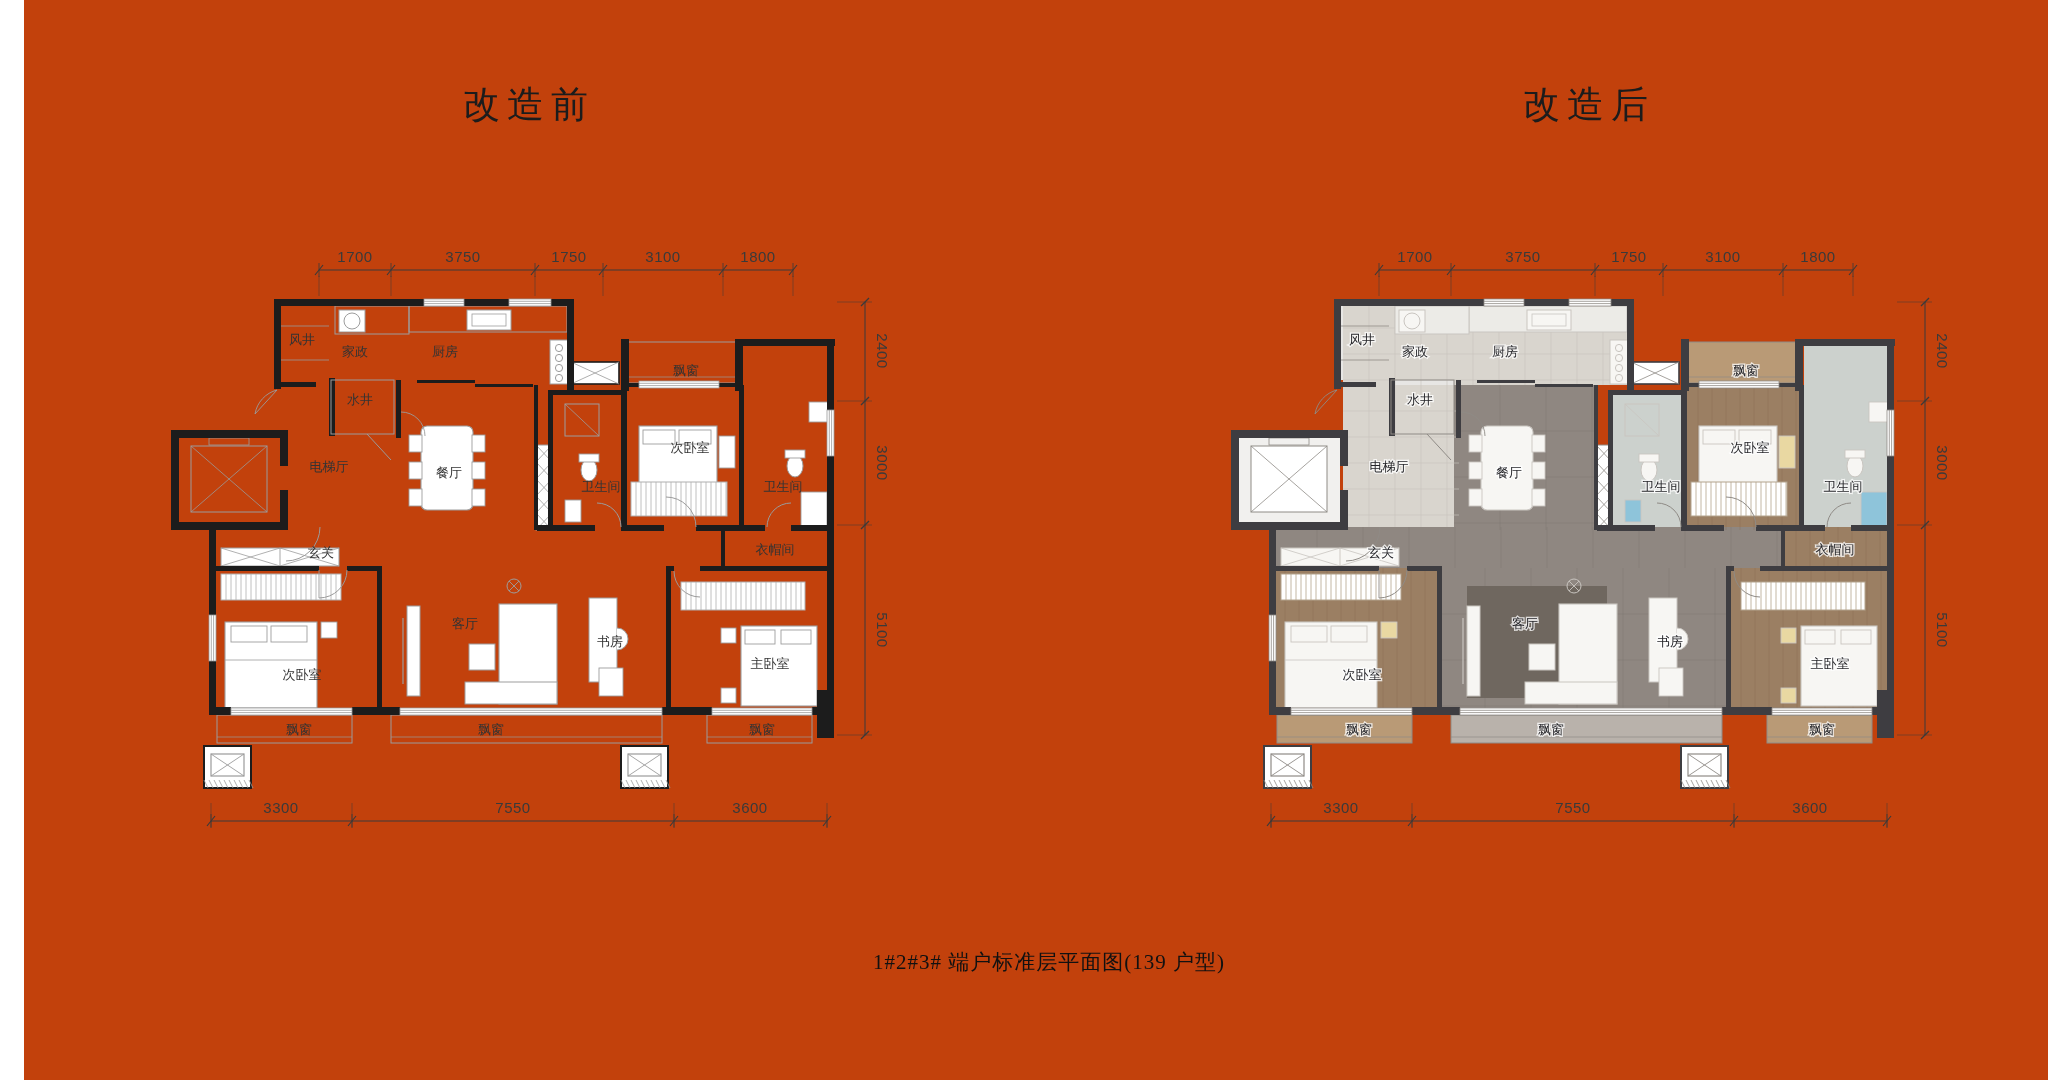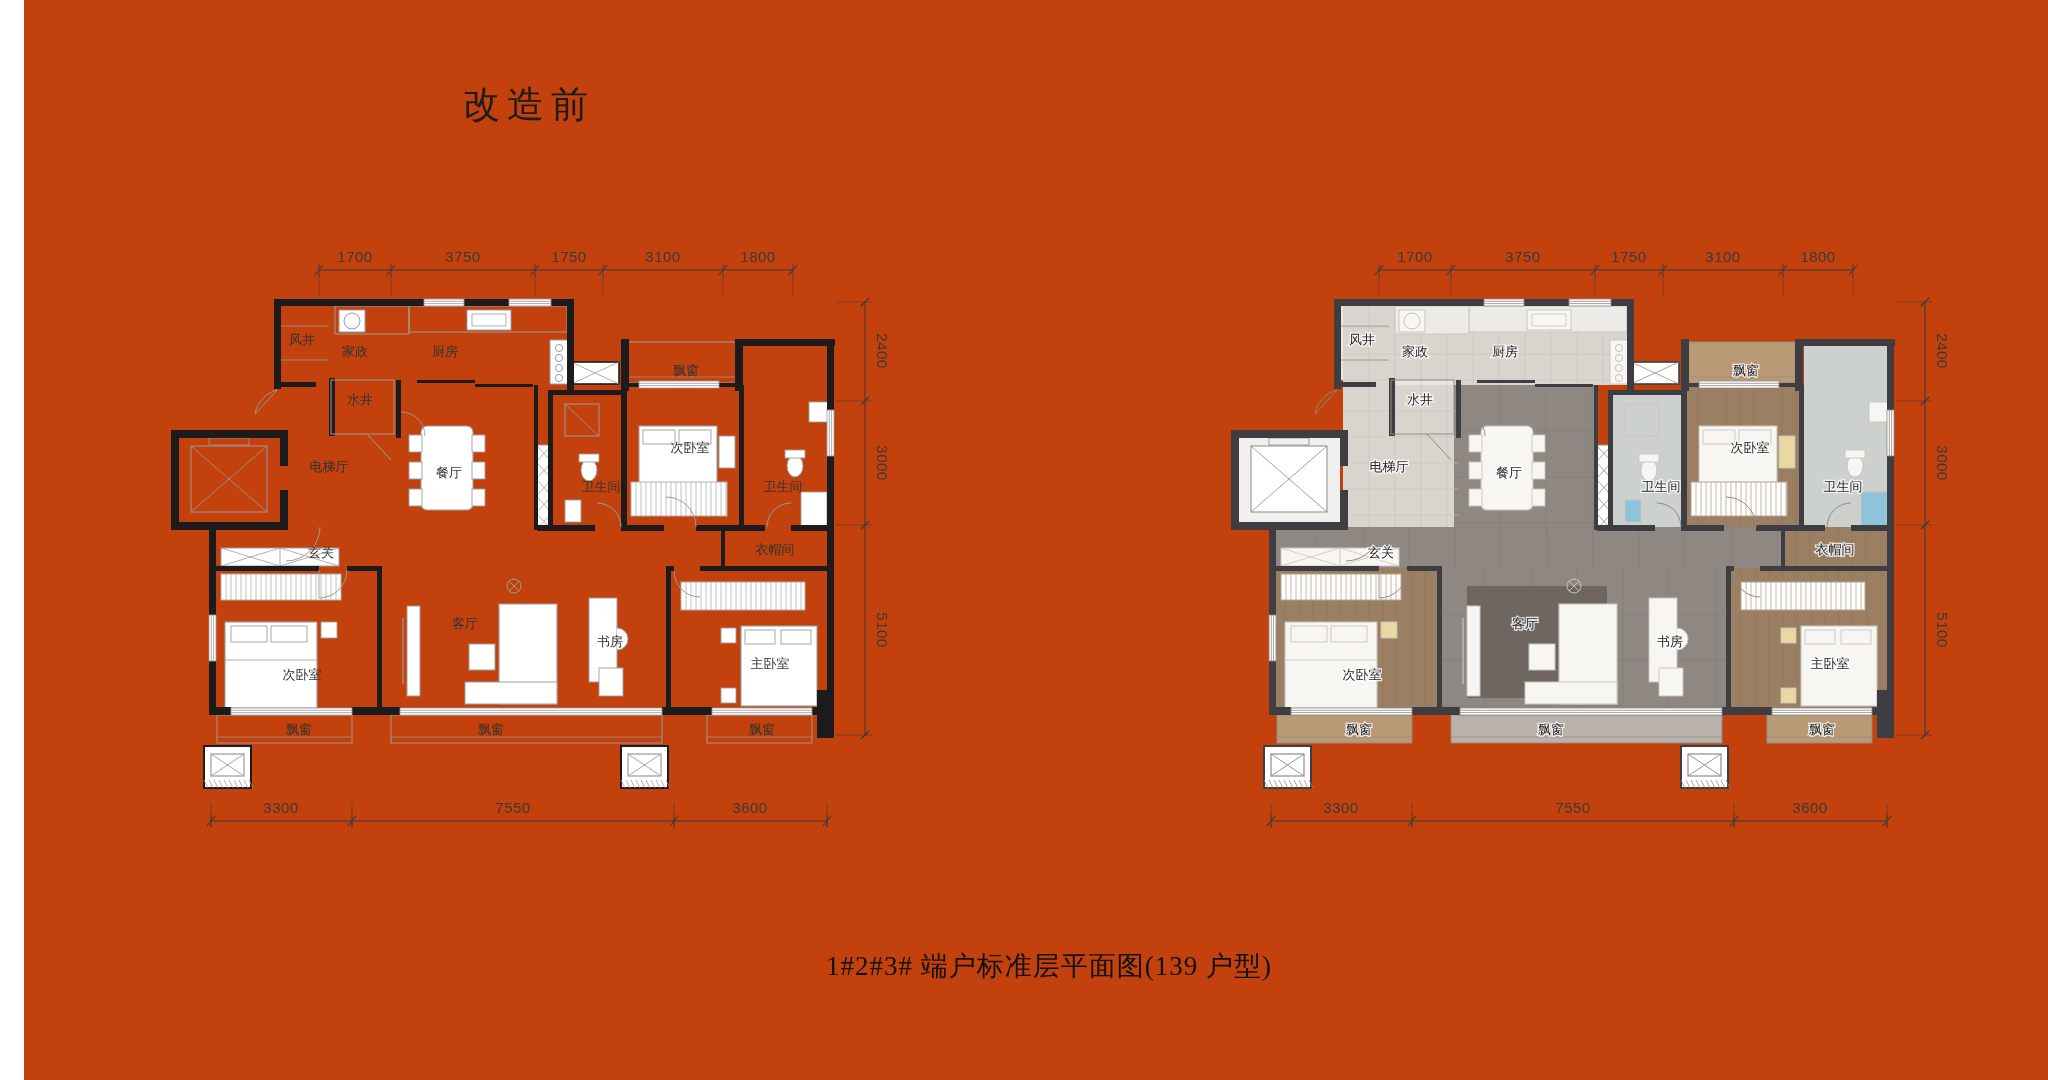--- a/index.html
+++ b/index.html
@@ -8,35 +8,36 @@
   .plan-title{position:absolute;top:80px;width:360px;text-align:center;
               font-family:"Liberation Serif","DejaVu Serif",serif;
               font-size:37px;letter-spacing:7px;color:#1c1c1c;}
   .plan-title.before{left:325px;}
   .plan-title.after{left:1385px;}
   .caption-unit{position:absolute;left:870px;top:896px;width:300px;text-align:center;
                 font-family:"Liberation Serif","DejaVu Serif",serif;
                 font-size:34px;letter-spacing:9px;color:#111;}
   .caption-sub{position:absolute;left:725px;top:948px;width:600px;text-align:center;
                font-family:"Liberation Serif","DejaVu Serif",serif;
-               font-size:27px;letter-spacing:1px;color:#111;}
+               font-size:21px;letter-spacing:1px;color:#111;}
   svg.plan{position:absolute;top:230px;}
   svg.plan.before{left:145px;}
   svg.plan.after{left:1205px;}
   text.room{font-family:"Liberation Sans","DejaVu Sans",sans-serif;font-size:13px;fill:#333;
             text-anchor:middle;}
   svg.after text.room{paint-order:stroke;stroke:rgba(255,255,255,.78);stroke-width:2.6px;fill:#26262a;}
   text.dim{font-family:"Liberation Sans","DejaVu Sans",sans-serif;font-size:15px;fill:#3a3a3a;
            text-anchor:middle;letter-spacing:.5px;}
 </style>
 </head>
 <body>
 
 <div class="stage">
   <div class="plan-title before">改造前</div>
+  <div class="plan-title after">改造后</div>
 
   <svg class="plan before" id="plan-before" width="720" height="620" viewBox="0 0 720 620">
       <g>
         <rect x="48" y="485" width="135" height="28" fill="none" stroke="#9b9b9b" stroke-width="1"></rect>
         <line x1="48" y1="507" x2="183" y2="507" stroke="#9b9b9b" stroke-width="0.7"></line>
         <rect x="222" y="485" width="271" height="28" fill="none" stroke="#9b9b9b" stroke-width="1"></rect>
         <line x1="222" y1="507" x2="493" y2="507" stroke="#9b9b9b" stroke-width="0.7"></line>
         <rect x="538" y="485" width="105" height="28" fill="none" stroke="#9b9b9b" stroke-width="1"></rect>
         <line x1="538" y1="507" x2="643" y2="507" stroke="#9b9b9b" stroke-width="0.7"></line>
         <rect x="458" y="112" width="112" height="41" fill="none" stroke="#9b9b9b" stroke-width="1"></rect>

